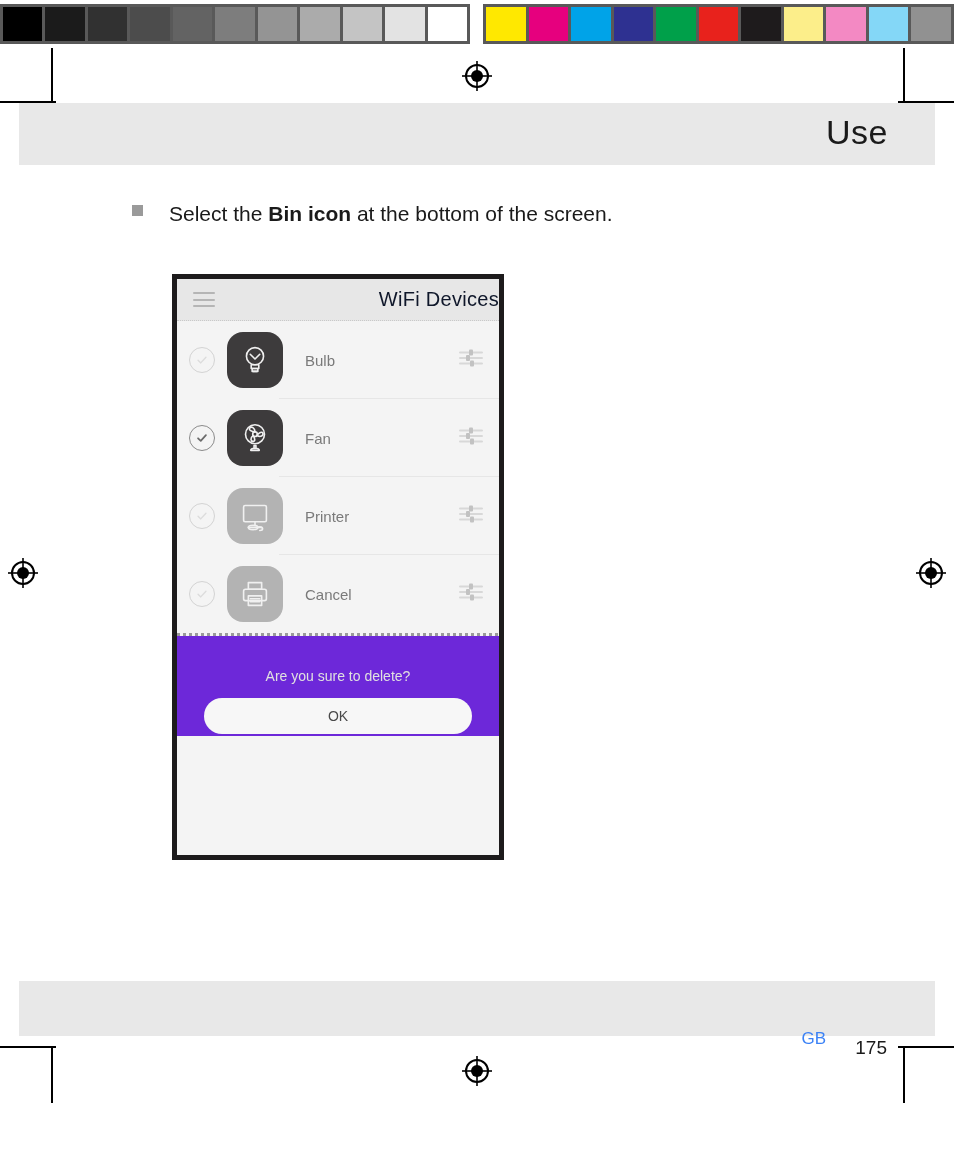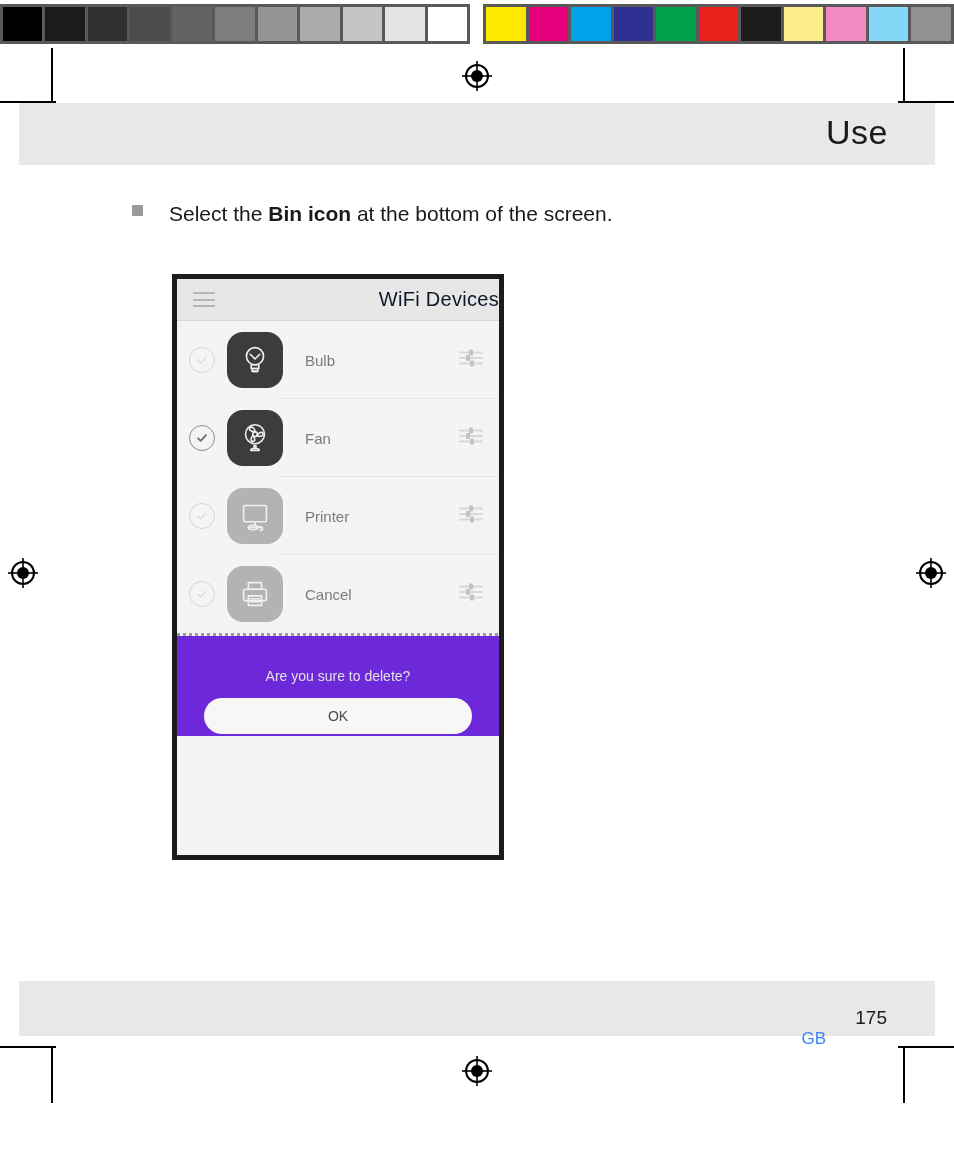--- a/index.html
+++ b/index.html
@@ -75,21 +75,21 @@
     position: absolute;
     right: 128px;
     top: 998px;
     font-size: 17px;
     color: #3b82f6;
     margin-top: 31px;
   }
   .footer-page {
     position: absolute;
     right: 67px;
-    top: 1007px;
+    top: 1037px;
     font-size: 19px;
     color: #1a1a1a;
   }
 
   
   .bullets {
     position: absolute;
     left: 132px;
     top: 200px;
     width: 700px;

